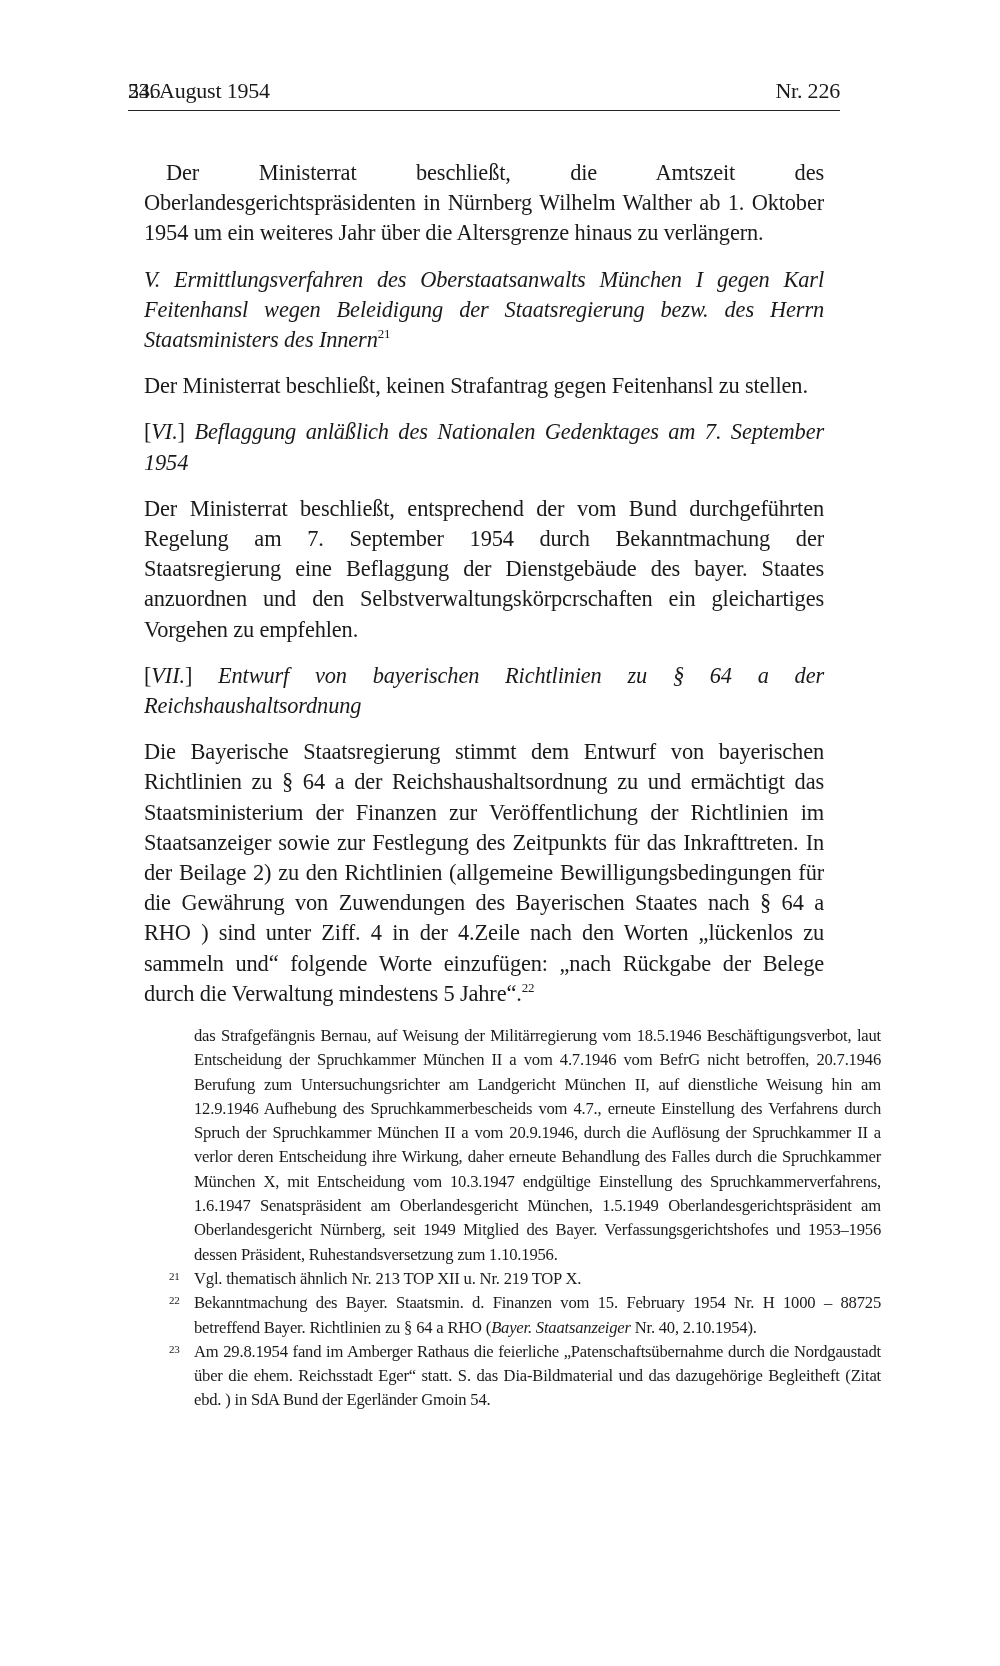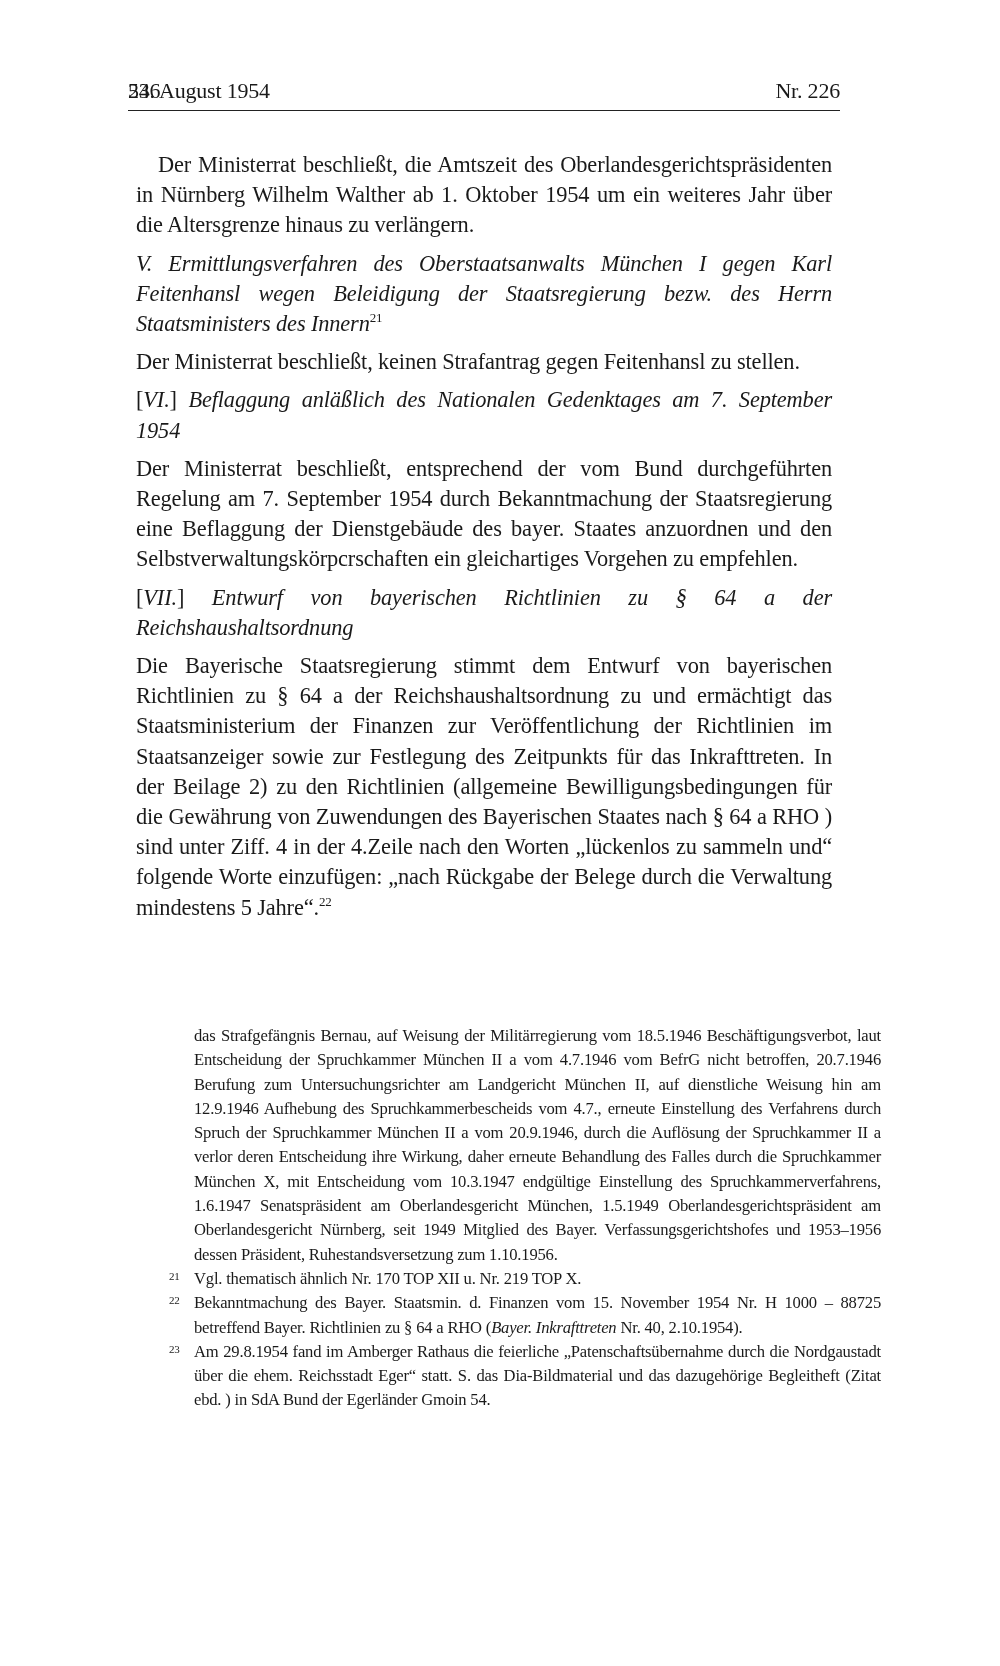--- a/index.html
+++ b/index.html
@@ -8,21 +8,21 @@
   .page { position: absolute; left: 128px; top: 0; width: 712px; }
   .running-head { position: absolute; top: 76px; left: 0; width: 712px; height: 34px;
                   font-size: 22px; border-bottom: 1.5px solid #222; }
   .running-head span { position: absolute; top: 2px; letter-spacing: -0.2px; }
   .rh-left { left: 0; }
   .rh-center { left: 0; width: 712px; text-align: left; }
   .rh-right { right: 0; }
 
   .body { position: absolute; top: 142px; left: 0; width: 712px;
           font-size: 22.4px; line-height: 30.2px; text-align: justify; letter-spacing: -0.15px; }
-  .body p { margin: 8px; }
+  .body p { margin: 16px; }
   .block { margin-bottom: 8px; }
   .indent { text-indent: 22px; }
   .heading i { font-style: italic; }
   sup { font-size: 13px; line-height: 0; vertical-align: 9px; }
 
   .footnotes { position: absolute; top: 1024px; left: 0; width: 712px;
                font-size: 16.6px; line-height: 24.3px; text-align: justify; letter-spacing: -0.2px; margin-left: 41px; }
   .fn-cont { padding-left: 25px; }
   .fn { position: relative; padding-left: 25px; }
   .fn-num { position: absolute; left: 0; top: -3px; font-size: 11px; }
@@ -55,25 +55,25 @@
       <p class="heading">[<i>VII.</i>] <i>Entwurf von bayerischen Richtlinien zu § 64 a der Reichshaushaltsordnung</i></p>
       <p><span>Die Bayerische Staatsregierung stimmt dem Entwurf von bayerischen Richtlinien zu § 64 a der Reichshaushaltsordnung zu und ermächtigt das Staatsministerium der Finanzen zur Veröffentlichung der Richtlinien im Staatsanzeiger sowie zur Festlegung des Zeitpunkts für das Inkrafttreten. In der Beilage 2) zu den Richtlinien (allgemeine Bewilligungsbedingungen für die Gewährung von Zuwendungen des Bayerischen Staates nach § 64 a RHO ) sind unter Ziff. 4 in der 4.Zeile nach den Worten „lückenlos zu sammeln und“ folgende Worte einzufügen: „nach Rückgabe der Belege durch die Verwaltung mindestens 5 Jahre“.</span><sup>22</sup></p>
     </div>
 
   </div>
 
   <div class="footnotes">
     <p class="fn-cont" style="margin:0">das Strafgefängnis Bernau, auf Weisung der Militärregierung vom 18.5.1946 Beschäftigungsverbot, laut Entscheidung der Spruchkammer München II a vom 4.7.1946 vom BefrG nicht betroffen, 20.7.1946 Berufung zum Untersuchungsrichter am Landgericht München II, auf dienstliche Weisung hin am 12.9.1946 Aufhebung des Spruchkammerbescheids vom 4.7., erneute Einstellung des Verfahrens durch Spruch der Spruchkammer München II a vom 20.9.1946, durch die Auflösung der Spruchkammer II a verlor deren Entscheidung ihre Wirkung, daher erneute Behandlung des Falles durch die Spruchkammer München X, mit Entscheidung vom 10.3.1947 endgültige Einstellung des Spruchkammerverfahrens, 1.6.1947 Senatspräsident am Oberlandesgericht München, 1.5.1949 Oberlandesgerichtspräsident am Oberlandesgericht Nürnberg, seit 1949 Mitglied des Bayer. Verfassungsgerichtshofes und 1953–1956 dessen Präsident, Ruhestandsversetzung zum 1.10.1956.</p>
 
     <p class="fn" style="margin:0">
-      <span class="fn-num">21</span><span>Vgl. thematisch ähnlich Nr. 170 TOP XII u. Nr. 219 TOP X.</span>
+      <span class="fn-num">21</span><span>Vgl. thematisch ähnlich Nr. 213 TOP XII u. Nr. 219 TOP X.</span>
     </p>
 
     <p class="fn" style="margin:0">
-      <span class="fn-num">22</span><span>Bekanntmachung des Bayer. Staatsmin. d. Finanzen vom 15. November 1954 Nr. H 1000 – 88725 betreffend Bayer. Richtlinien zu § 64 a RHO (</span><i>Bayer. Inkrafttreten</i><span> Nr. 40, 2.10.1954).</span>
+      <span class="fn-num">22</span><span>Bekanntmachung des Bayer. Staatsmin. d. Finanzen vom 15. February 1954 Nr. H 1000 – 88725 betreffend Bayer. Richtlinien zu § 64 a RHO (</span><i>Bayer. Staatsanzeiger</i><span> Nr. 40, 2.10.1954).</span>
     </p>
 
     <p class="fn" style="margin:0">
       <span class="fn-num">23</span><span>Am 29.8.1954 fand im Amberger Rathaus die feierliche „Patenschaftsübernahme durch die Nordgaustadt über die ehem. Reichsstadt Eger“ statt. S. das Dia-Bildmaterial und das dazugehörige Begleitheft (Zitat ebd. ) in SdA Bund der Egerländer Gmoin 54.</span>
     </p>
   </div>
 
 </div>
 
 </body></html>

